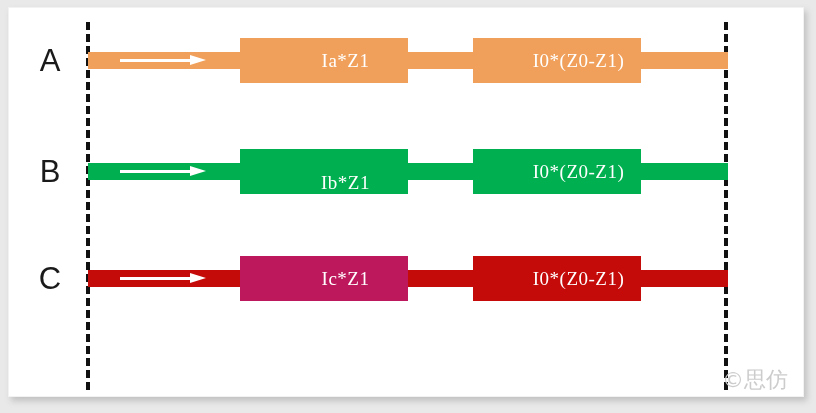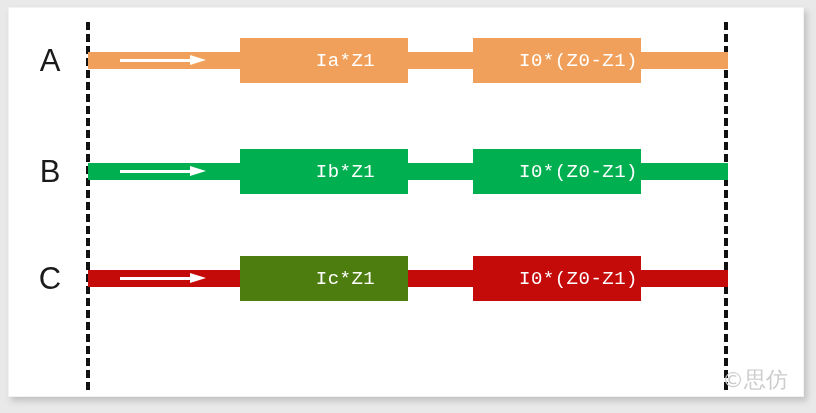--- a/index.html
+++ b/index.html
@@ -83,21 +83,21 @@
   .seg-block {
     position: absolute;
     height: 45px;
     top: 10px;
     display: flex;
     align-items: center;
     justify-content: center;
     box-sizing: border-box;
   }
   .seg-block .blk-text {
-    font-family: Liberation Mono, monospace;
+    font-family: Liberation Serif, serif;
     font-size: 19px;
     letter-spacing: 0.5px;
     color: #ffffff;
     white-space: nowrap;
     user-select: none;
     margin-left: 43px;
   }
 
   
   .arrow {
@@ -173,21 +173,21 @@
       <span class="shaft"></span>
         <span class="head"></span>
     </div>
   </div>
 
   <div class="row row-b">
     <div class="row-label">B</div>
 
     <div class="seg-thin" style="left:88px;  width:152px; background:#00b050;"></div>
 
-    <div class="seg-block" style="left:240px; width:168px; background:#00b050;">
+    <div class="seg-block" style="left:240px; width:168px; background:#00b050;align-items:flex-end;">
       <span class="blk-text">Ib*Z1</span>
     </div>
 
     <div class="seg-thin" style="left:408px; width:65px;  background:#00b050;"></div>
 
     <div class="seg-block" style="left:473px; width:168px; background:#00b050;">
       <span class="blk-text">I0*(Z0-Z1)</span>
     </div>
 
     <div class="seg-thin" style="left:641px; width:87px;  background:#00b050;"></div>
@@ -196,21 +196,21 @@
       <span class="shaft"></span>
         <span class="head"></span>
     </div>
   </div>
 
   <div class="row row-c">
     <div class="row-label">C</div>
 
     <div class="seg-thin" style="left:88px;  width:152px; background:#c50a0a;"></div>
 
-    <div class="seg-block" style="left:240px; width:168px; background:#4d7c0f;">
+    <div class="seg-block" style="left:240px; width:168px; background:#be185d;">
       <span class="blk-text">Ic*Z1</span>
     </div>
 
     <div class="seg-thin" style="left:408px; width:65px;  background:#c50a0a;"></div>
 
     <div class="seg-block" style="left:473px; width:168px; background:#c50a0a;">
       <span class="blk-text">I0*(Z0-Z1)</span>
     </div>
 
     <div class="seg-thin" style="left:641px; width:87px;  background:#c50a0a;"></div>

